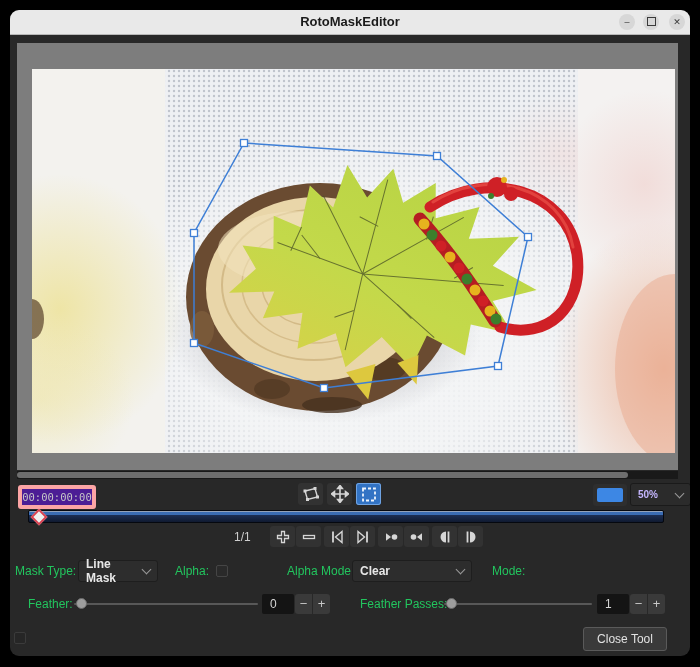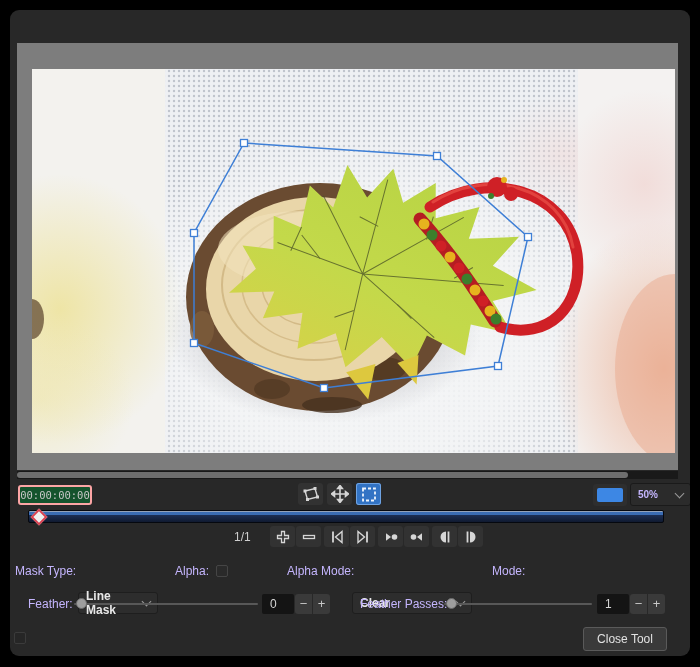--- a/index.html
+++ b/index.html
@@ -15,22 +15,22 @@
   .winbtn{position:absolute;top:4px;width:16px;height:16px;border-radius:50%;background:#d7d7d7;
           color:#3a3a3a;font-size:9px;line-height:16px;text-align:center;}
   .winbtn .sq{display:inline-block;width:7px;height:7px;border:1.2px solid #3a3a3a;margin-top:3px;}
   
   .canvas-frame{position:absolute;left:7px;top:33px;width:661px;height:427px;background:#7d7d7d;overflow:hidden;}
   .photo-svg{position:absolute;left:15px;top:26px;width:643px;height:384px;display:block;}
   .mask-overlay{position:absolute;left:7px;top:33px;width:661px;height:427px;pointer-events:none;}
   .hscroll{position:absolute;left:7px;top:461px;width:661px;height:8px;background:#191919;}
   .hscroll .thumb{position:absolute;left:0;top:1px;width:611px;height:6px;background:#6e6e6e;border-radius:3px;}
   
-  .timecode{position:absolute;left:8px;top:475px;width:70px;height:16px;background:#14532d;
-            border:2px solid #fca5a5;border-radius:3px;color:#c7c7c7;text-align:center;
+  .timecode{position:absolute;left:8px;top:475px;width:70px;height:16px;background:#4c1d95;
+            border:4px solid #fca5a5;border-radius:3px;color:#c7c7c7;text-align:center;
             font-family:"DejaVu Sans Mono",monospace;font-size:10.5px;line-height:16px;}
   .toolbtn{position:absolute;top:473px;width:25px;height:22px;background:#323232;border-radius:3px;
            display:flex;align-items:center;justify-content:center;}
   .toolbtn.selected{background:#3273c4;box-shadow:inset 0 0 0 1px #6fa3e2;}
   .swatch-btn{position:absolute;left:583px;top:474px;width:34px;height:22px;background:#2e2e2e;
            border-radius:3px;display:flex;align-items:center;justify-content:center;}
   .swatch{width:26px;height:14px;border-radius:2px;background:#3d87e4;}
   .zoom-combo{position:absolute;left:620px;top:473px;width:61px;height:23px;background:#2b2b2b;
            border:1px solid #1a1a1a;border-radius:3px;box-sizing:border-box;display:flex;
            align-items:center;justify-content:space-between;padding:0 7px;color:#c4b5fd;
@@ -41,24 +41,24 @@
   .timeline{position:absolute;left:18px;top:500px;width:634px;height:11px;border:1px solid #05080f;
             border-radius:2px;background:linear-gradient(180deg,#94a3bb 0,#94a3bb 1.5px,#3a6cb4 1.5px,#3a6cb4 4.5px,#1b2d52 4.5px,#101a30 100%);}
   .playhead{position:absolute;left:23px;top:501px;width:8px;height:8px;background:#efefef;
             border:2px solid #d84050;transform:rotate(45deg);}
   
   .page-label{position:absolute;left:224px;top:517px;width:30px;color:#cfcfcf;font-size:12px;line-height:20px;}
   .tbtn{position:absolute;top:516px;width:25px;height:21px;background:#323232;border-radius:3px;
         display:flex;align-items:center;justify-content:center;}
   .tbtn svg{display:block;}
   
-  .lbl{position:absolute;color:#c4b5fd;font-size:12px;line-height:22px;white-space:nowrap;}
+  .lbl{position:absolute;color:#22c55e;font-size:12px;line-height:22px;white-space:nowrap;}
   .combo{position:absolute;top:550px;height:22px;background:#2d2d2d;border:1px solid #1e1e1e;
          border-radius:3px;box-sizing:border-box;display:flex;align-items:center;
-         justify-content:space-between;padding:0 7px;color:#e8e8e8;font-size:12px;font-weight:bold;margin-top:32px;}
+         justify-content:space-between;padding:0 7px;color:#e8e8e8;font-size:12px;font-weight:bold;}
   .checkbox{position:absolute;width:12px;height:12px;background:#2a2a2a;border:1px solid #454545;
             border-radius:2px;box-sizing:border-box;}
   .slider{position:absolute;top:584px;height:20px;}
   .slider .groove{position:absolute;left:0;right:0;top:9px;height:2px;background:#585858;border-radius:1px;}
   .slider .handle{position:absolute;left:2px;top:4px;width:11px;height:11px;border-radius:50%;
             background:#9e9e9e;border:1px solid #6b6b6b;box-sizing:border-box;}
   .valuebox{position:absolute;top:584px;width:32px;height:20px;background:#141414;border-radius:2px;
             color:#d6d6d6;font-size:12px;line-height:20px;padding-left:8px;box-sizing:border-box;}
   .stepbtn{position:absolute;top:584px;width:17px;height:20px;background:#3a3a3a;color:#c9c9c9;
             font-size:13px;line-height:19px;text-align:center;}
@@ -70,20 +70,26 @@
             border:1px solid #5a5a5a;border-radius:3px;box-sizing:border-box;color:#e2e2e2;
             font-size:12px;line-height:22px;text-align:center;}
   .mask-overlay polygon{fill:none;stroke-width:1.5;}
   .mask-overlay rect{stroke-width:1.3;}
 </style>
 </head>
 <body>
 
 <div class="window">
 
+  <div class="titlebar">
+    <span class="title">RotoMaskEditor</span>
+    <div class="winbtn" style="left:609px;"><span>–</span></div>
+    <div class="winbtn" style="left:633px;"><span class="sq"></span></div>
+    <div class="winbtn" style="left:659px;"><span>✕</span></div>
+  </div>
 
   <div class="canvas-frame">
     <svg class="photo-svg" viewBox="0 0 643 384">
       <defs>
         <pattern id="dots" width="5" height="5" patternUnits="userSpaceOnUse">
           <circle cx="2" cy="2" r="1.2" fill="#98a0ac" opacity="0.55"></circle>
         </pattern>
         <radialGradient id="fadeWhite">
             <stop offset="0%" stop-color="#f4f5f6" stop-opacity="1"></stop>
             <stop offset="60%" stop-color="#f4f5f6" stop-opacity="0.85"></stop>

